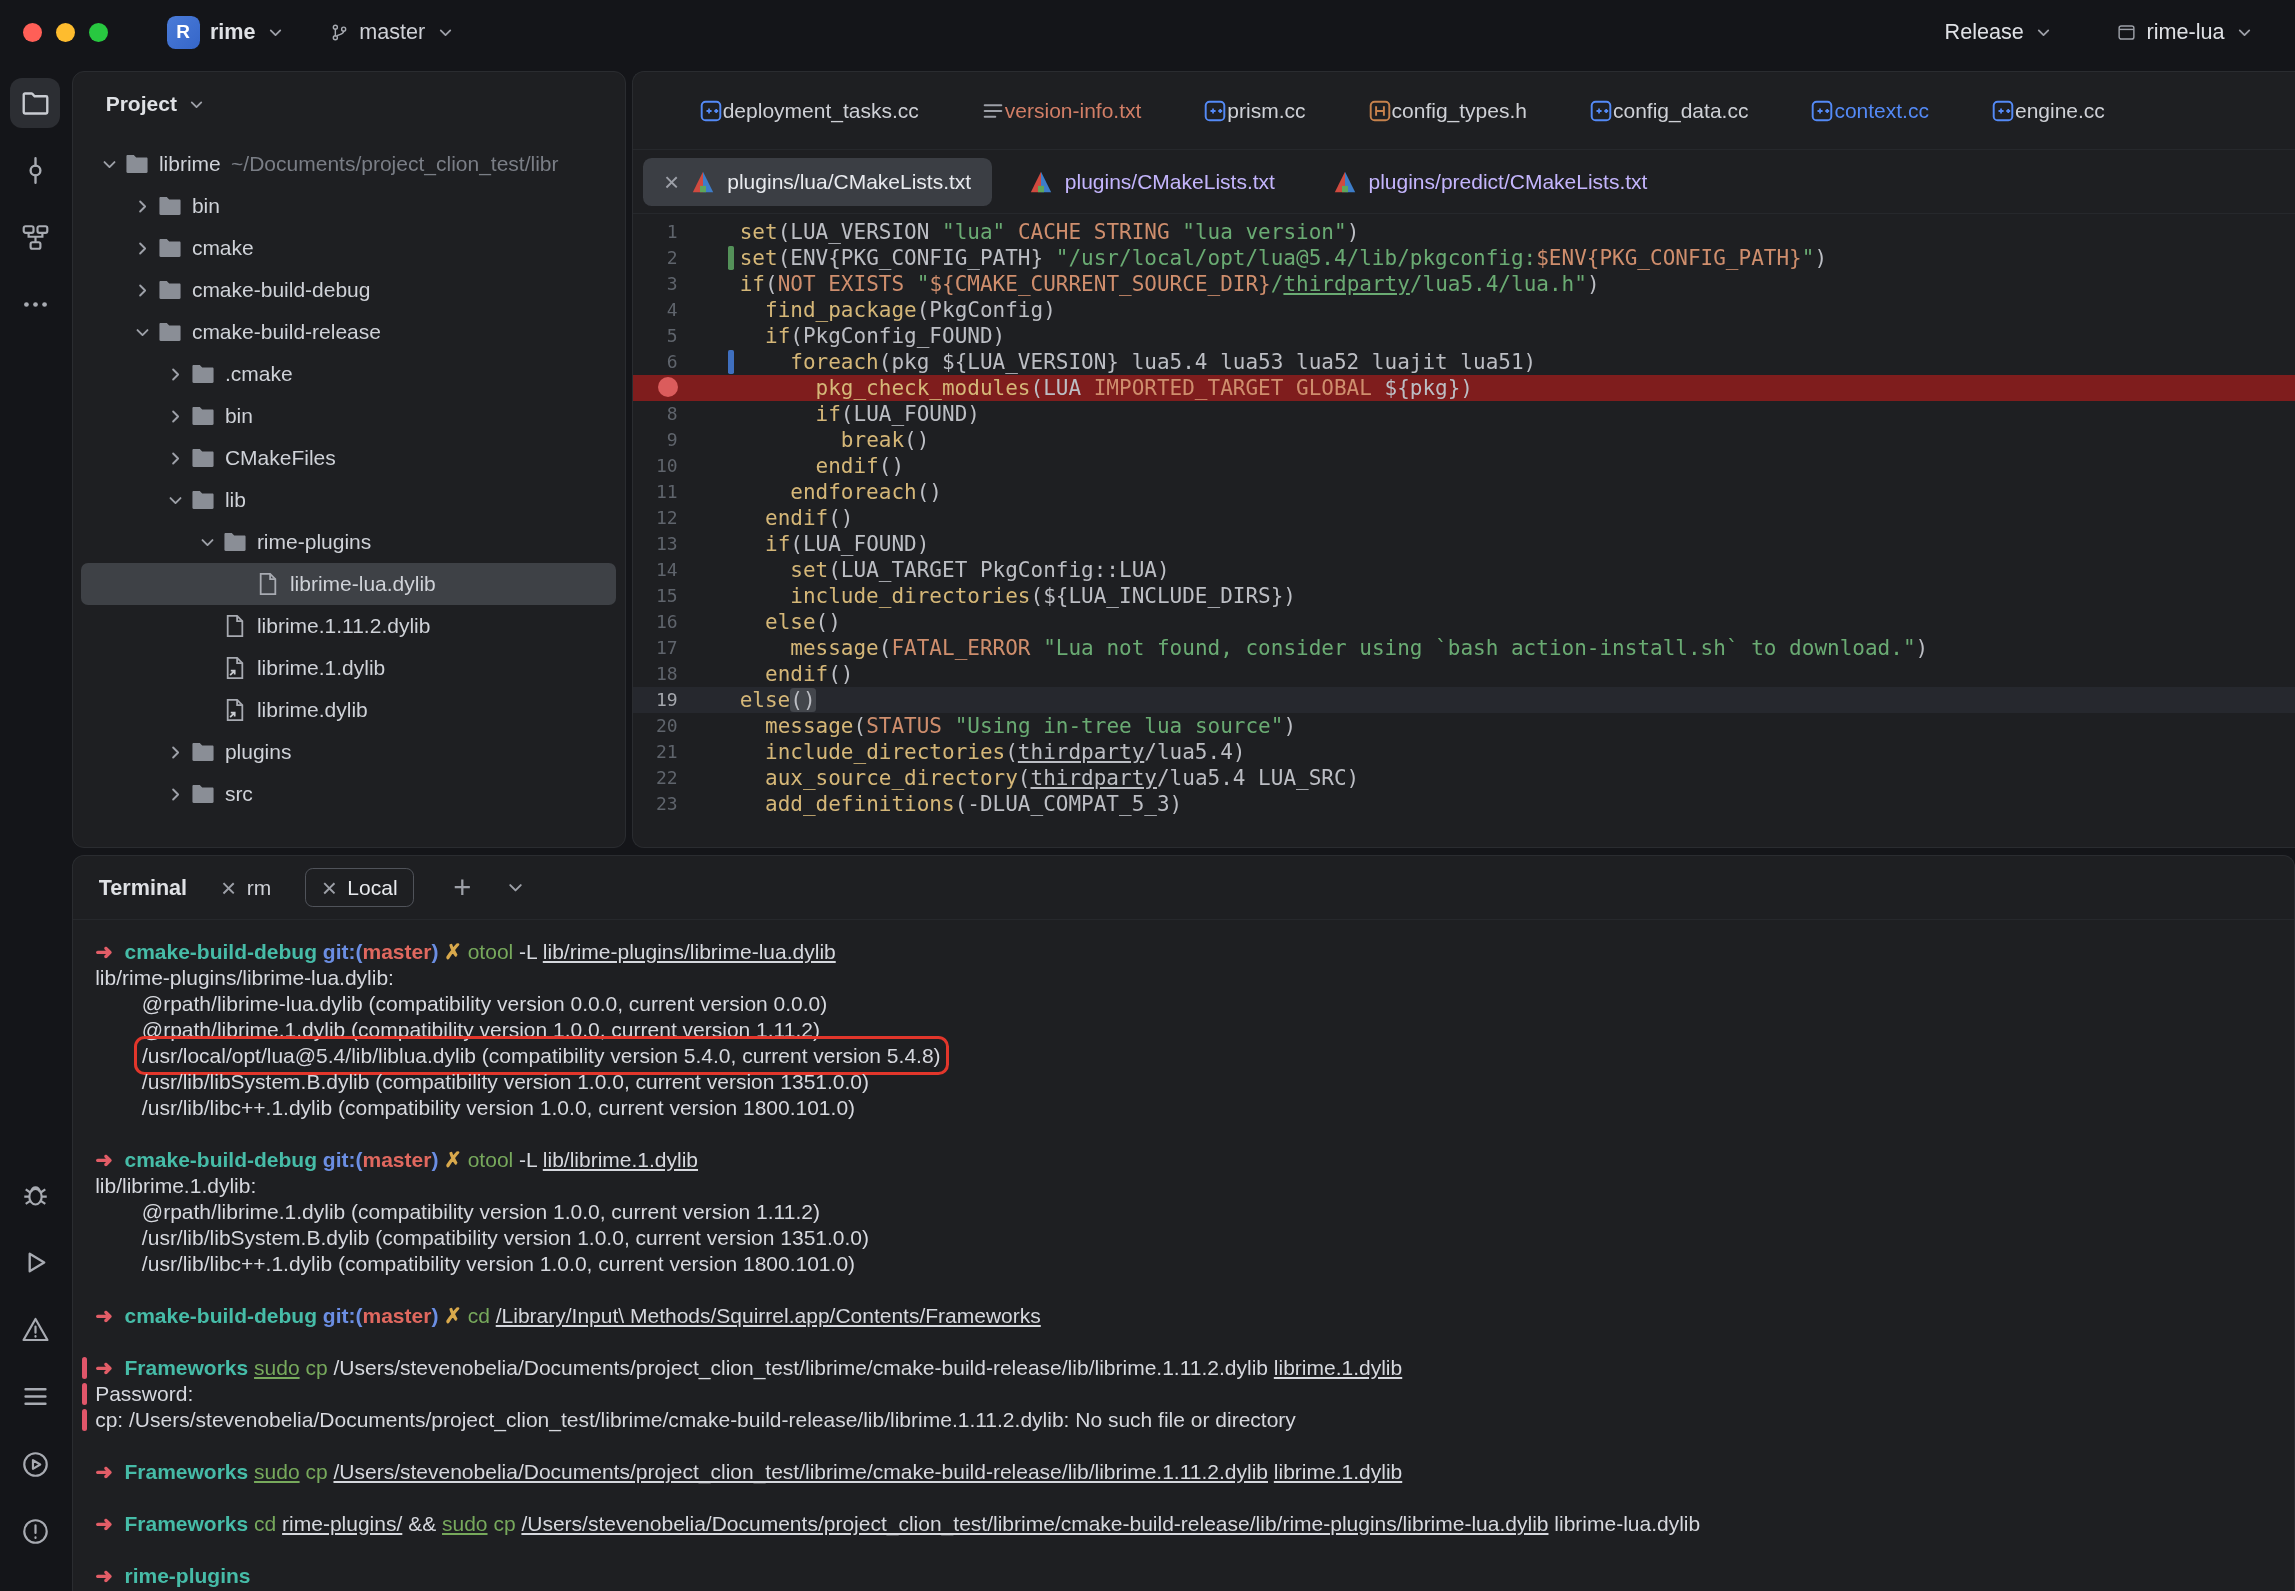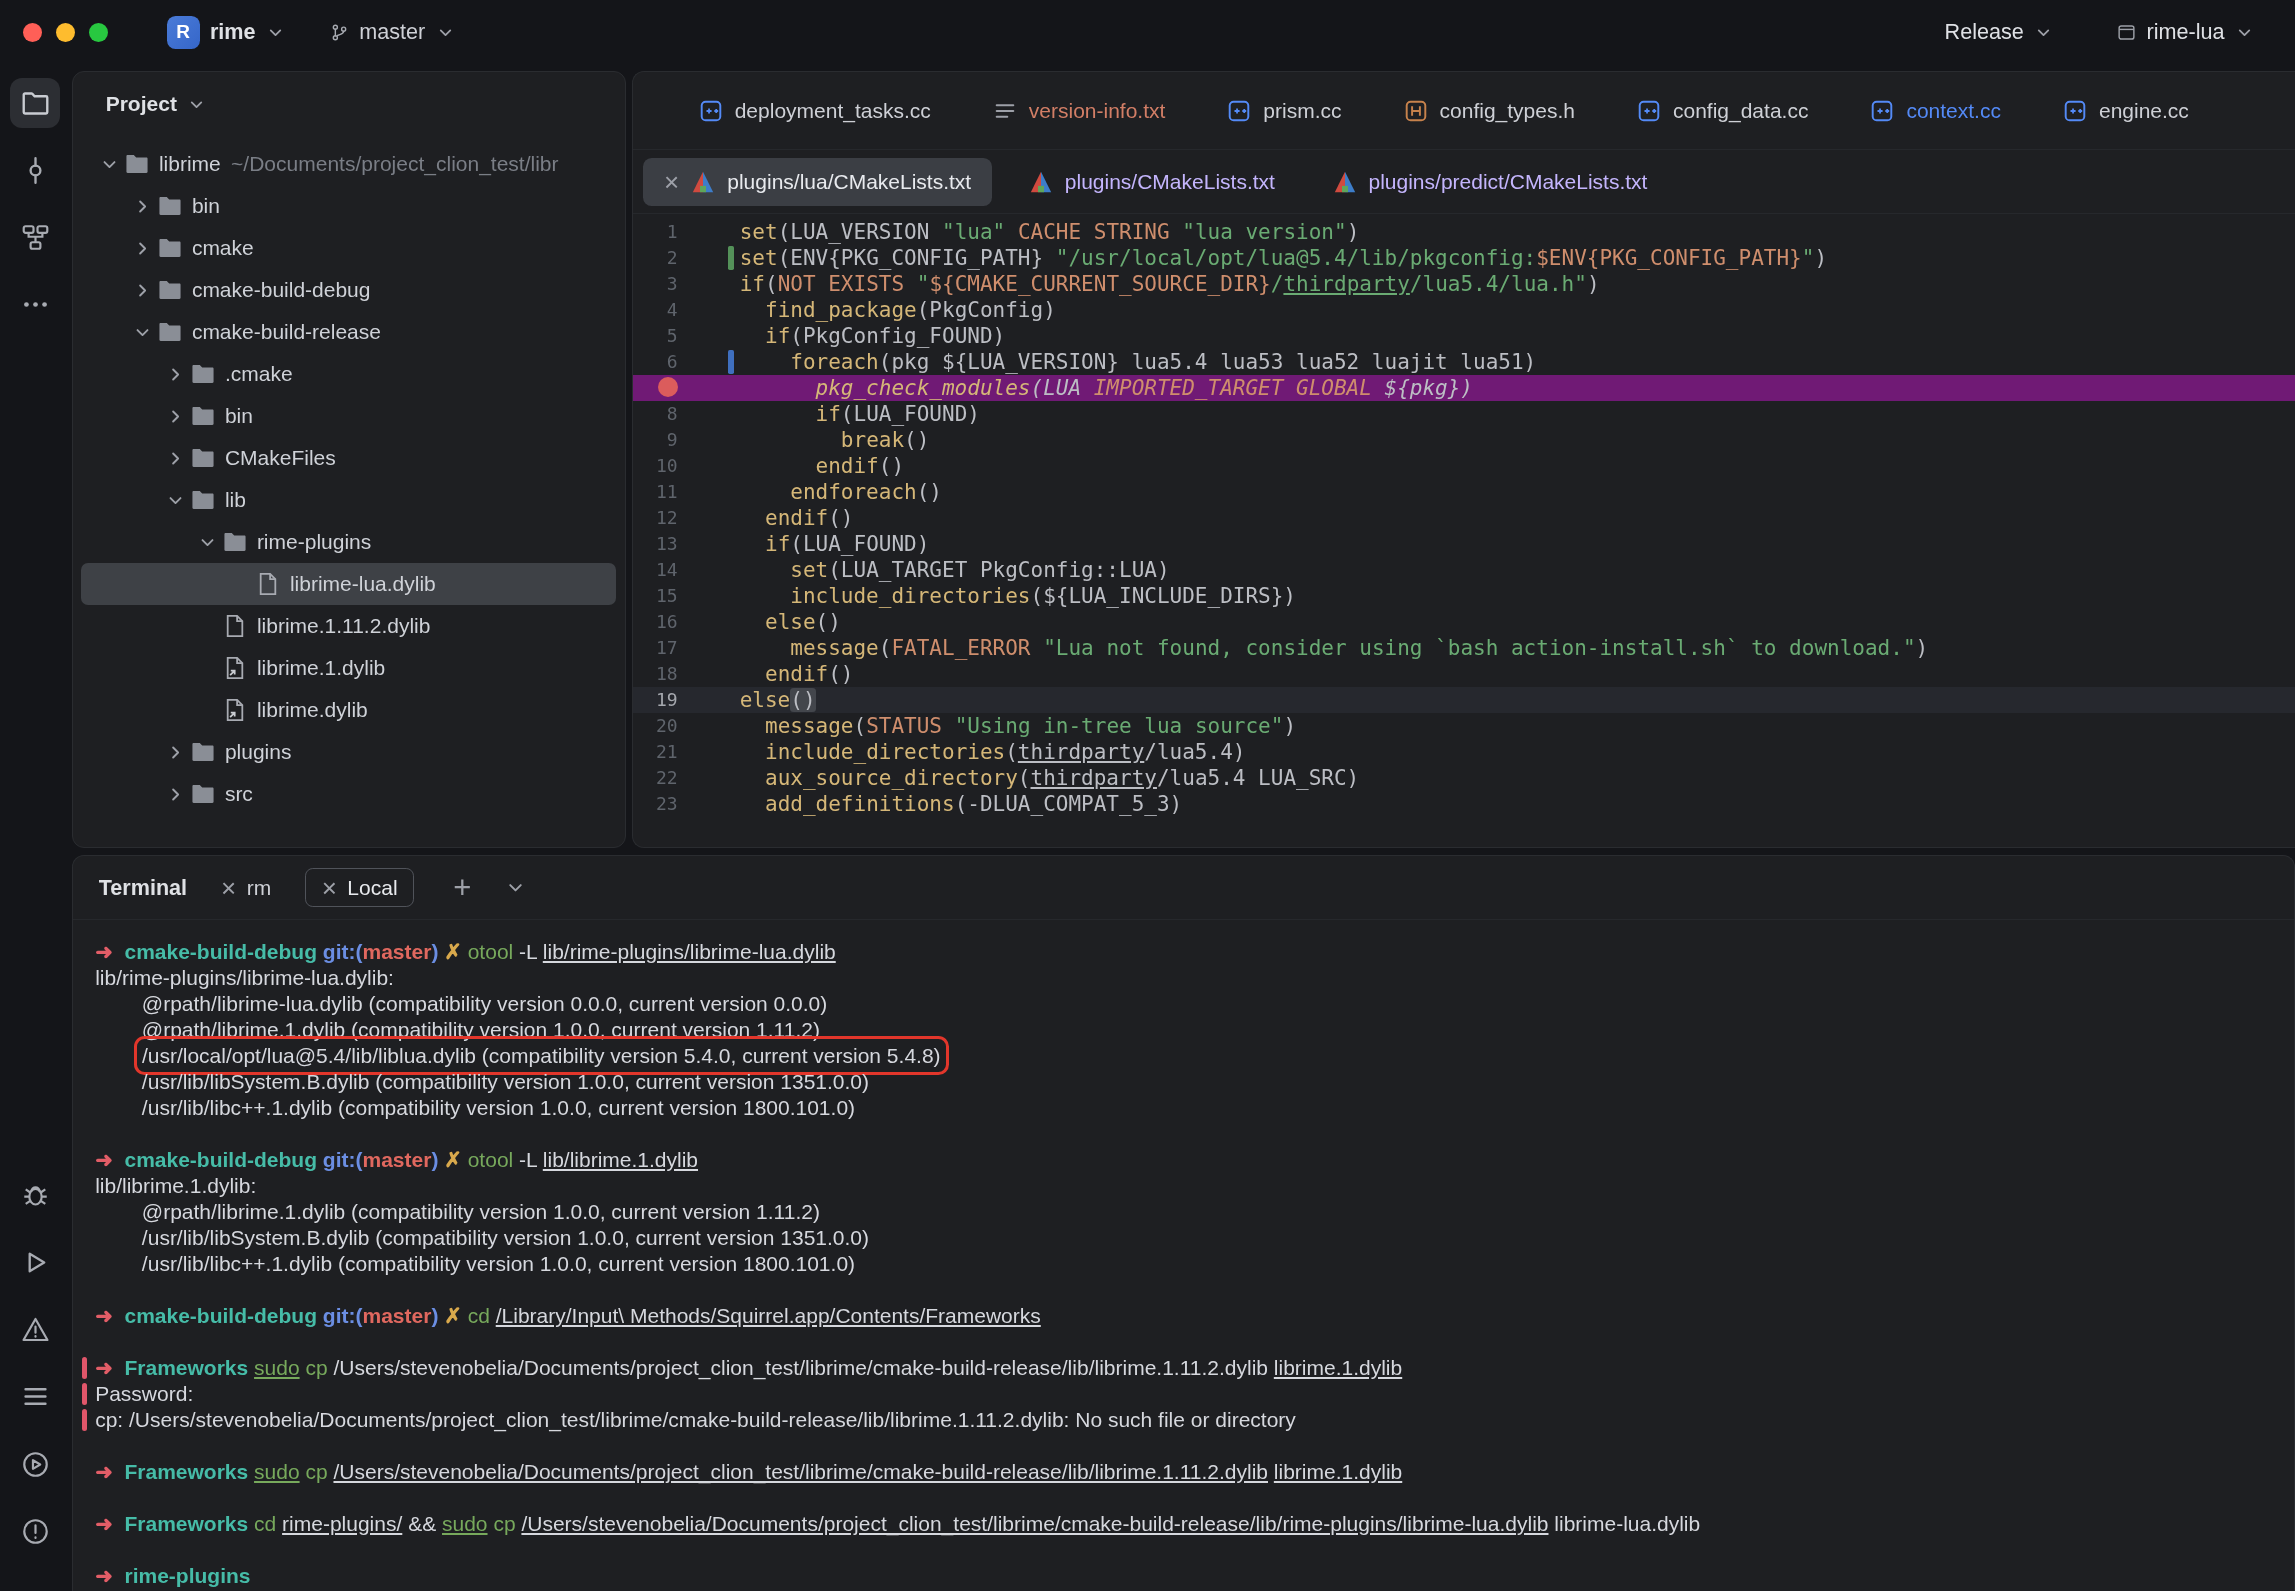--- a/index.html
+++ b/index.html
@@ -43,33 +43,33 @@
   .trow.sel { background: #3E4146; }
   .tchev { width: 29px; flex: none; display: flex; justify-content: center; }
   .tchev svg { width: 19px; height: 19px; }
   .tchev.exp svg { transform: rotate(90deg); }
   .ticon { width: 26px; height: 26px; flex: none; margin-right: 8.6px; }
   .ticon svg { width: 26px; height: 26px; display: block; }
   .tlabel { color: #CFD2D8; }
   .tpath { color: #7A7E86; margin-left: 10.4px; }
   
   .tabs1 { height: 78px; flex: none; display: flex; align-items: center; padding-left: 35px; border-bottom: 0.9px solid #26282C; overflow: hidden; }
-  .tab1 { display: flex; align-items: center; gap: 12px; padding: 0 31px; font-size: 21px; color: #CED0D6; flex: none; }
+  .tab1 { display: flex; align-items: center; padding: 0 31px; font-size: 21px; color: #CED0D6; flex: none; }
   .tab1.mod-orange .t1label { color: #D27E66; }
   .tab1.mod-blue .t1label { color: #548AF7; }
   .fic { width: 24px; height: 24px; flex: none; }
   .fic svg { width: 24px; height: 24px; display: block; }
   .tabs2 { height: 64px; flex: none; display: flex; align-items: center; gap: 15.6px; padding-left: 10.4px; border-bottom: 0.9px solid #26282C; }
   .tab2 { display: flex; align-items: center; gap: 12px; padding: 0 21px; height: 48px; border-radius: 8.6px; font-size: 21px; color: #c4b5fd; flex: none; }
   .tab2.active { background: #3B3E44; color: #E8EAEE; }
   .xbtn { color: #9DA0A8; font-size: 26px; line-height: 1; }
   
   .codewrap { flex: 1; padding-top: 5.2px; overflow: hidden; font-family: "DejaVu Sans Mono", monospace; font-size: 21px; }
   .crow { display: flex; height: 26px; line-height: 26px; white-space: pre; }
-  .crow.bp { background: #701a75; font-style: italic; }
+  .crow.bp { background: #7f1d1d; }
   .crow.caret { background: #26282E; }
   .ln { flex: none; width: 45px; text-align: right; color: #5F646C; font-size: 18px; }
   .crow.caret .ln { color: #A6A9AF; }
   .dot { display: inline-block; width: 20px; height: 20px; border-radius: 50%; background: #DB5C5C; vertical-align: middle; margin-top: -3.5px; }
   .vg { flex: none; width: 62px; position: relative; }
   .vbar { position: absolute; left: 50px; top: 0.9px; bottom: 0.9px; width: 6px; border-radius: 1.7px; }
   .vbar.add { background: #549159; }
   .vbar.mod { background: #3F6FBF; }
   .ct .p { color: #BCBEC4; } .ct .c { color: #D5B778; } .ct .k { color: #CF8E6D; }
   .ct .s { color: #6AAB73; } .ct .v { color: #CF8E6D; }

